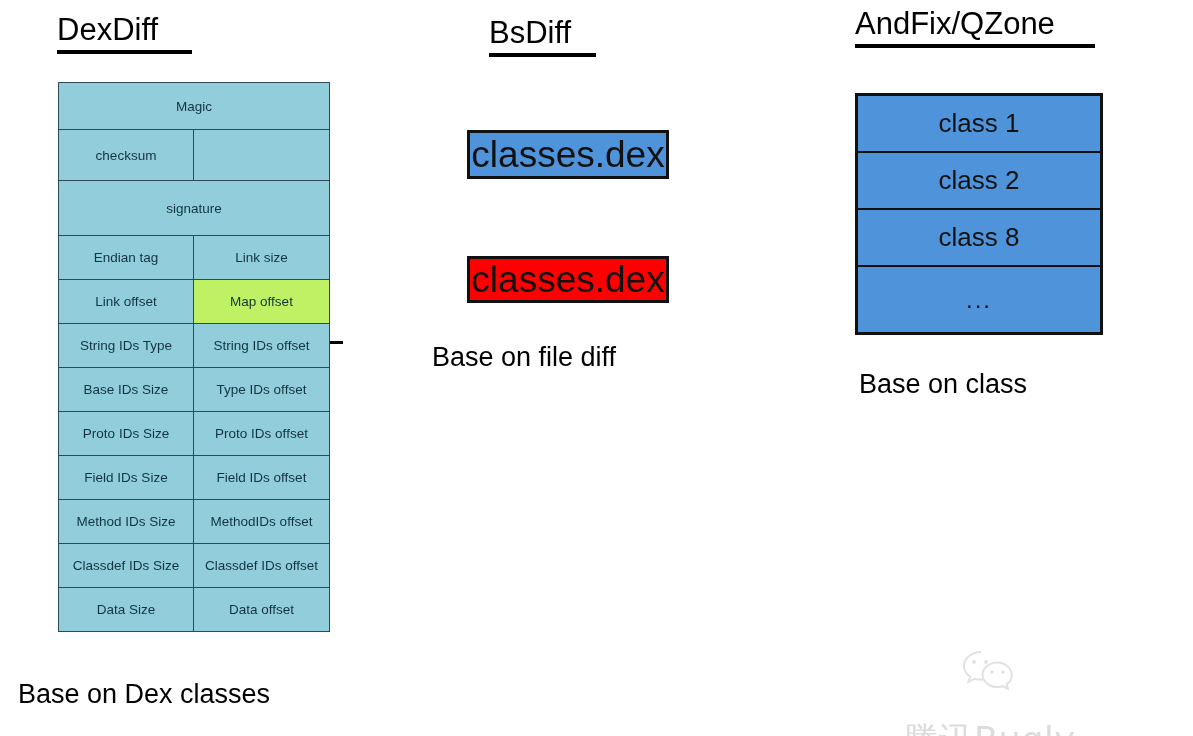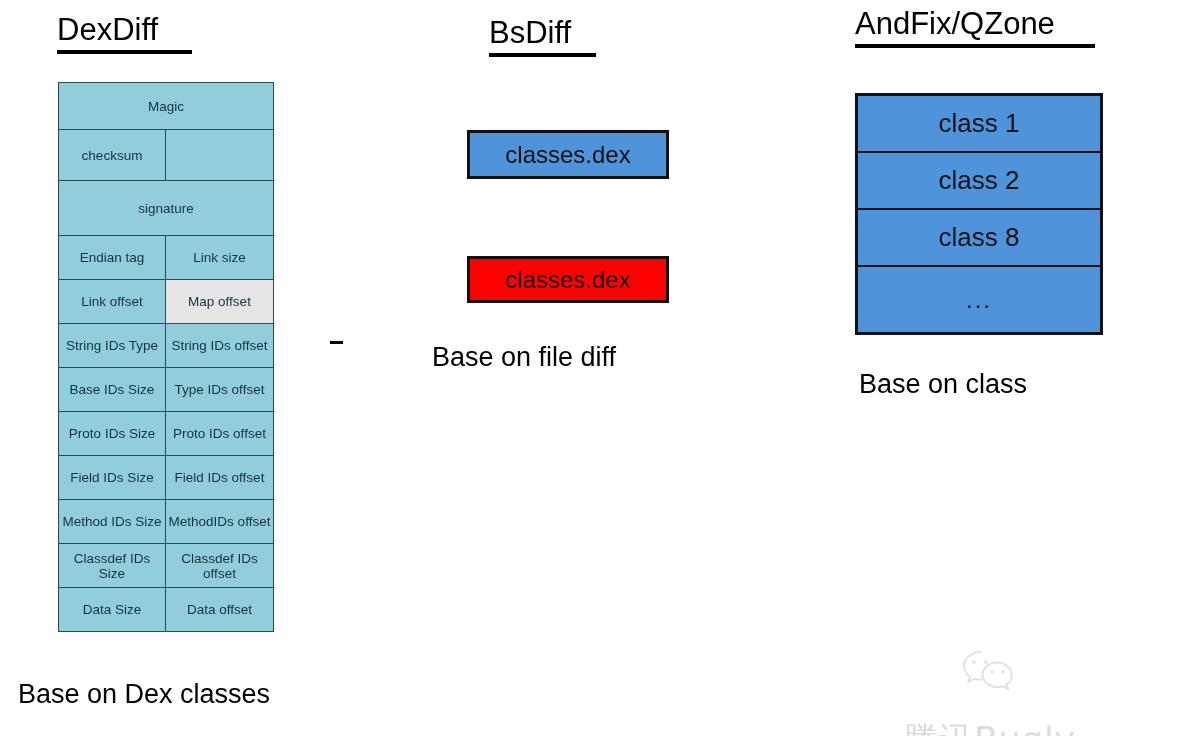--- a/index.html
+++ b/index.html
@@ -52,21 +52,21 @@
   }
   #caption-dex   { left: 18px;  top: 681px; }
   #caption-file  { left: 432px; top: 344px; }
   #caption-class { left: 859px; top: 371px; }
 
   
   #dex-table {
     position: absolute;
     left: 58px;
     top: 82px;
-    width: 216px;
+    width: 272px;
     border: 1px solid #2e4a55;
     box-sizing: border-box;
     background: #92CDDC;
     display: flex;
     flex-direction: column;
   }
   .dex-row {
     display: flex;
     border-bottom: 1px solid #2e4a55;
     box-sizing: border-box;
@@ -81,21 +81,21 @@
     display: flex;
     align-items: center;
     justify-content: center;
     height: 43px;
     text-align: center;
   }
   .dex-cell.left  { border-right: 1px solid #2e4a55; }
   .dex-cell.full  { flex: 1 1 100%; border-right: none; }
   .dex-cell.blank { background: #92CDDC; }
   .dex-cell.highlight {
-    background: #e5e5e5;
+    background: #bef264;
     color: #13343f;
   }
   .row-magic .dex-cell     { height: 46px; }
   .row-checksum .dex-cell  { height: 50px; }
   .row-signature .dex-cell { height: 54px; }
 
   
   #map-offset-arrow {
     position: absolute;
     left: 330px;
@@ -106,21 +106,21 @@
   }
 
   
   .dex-box {
     position: absolute;
     box-sizing: border-box;
     border: 3px solid #111111;
     display: flex;
     align-items: center;
     justify-content: center;
-    font-size: 24px;
+    font-size: 37px;
     color: #111;
     white-space: nowrap;
   }
   #box-classes-blue {
     left: 467px; top: 130px;
     width: 202px; height: 49px;
     background: #4F94DB;
   }
   #box-classes-red {
     left: 467px; top: 256px;

